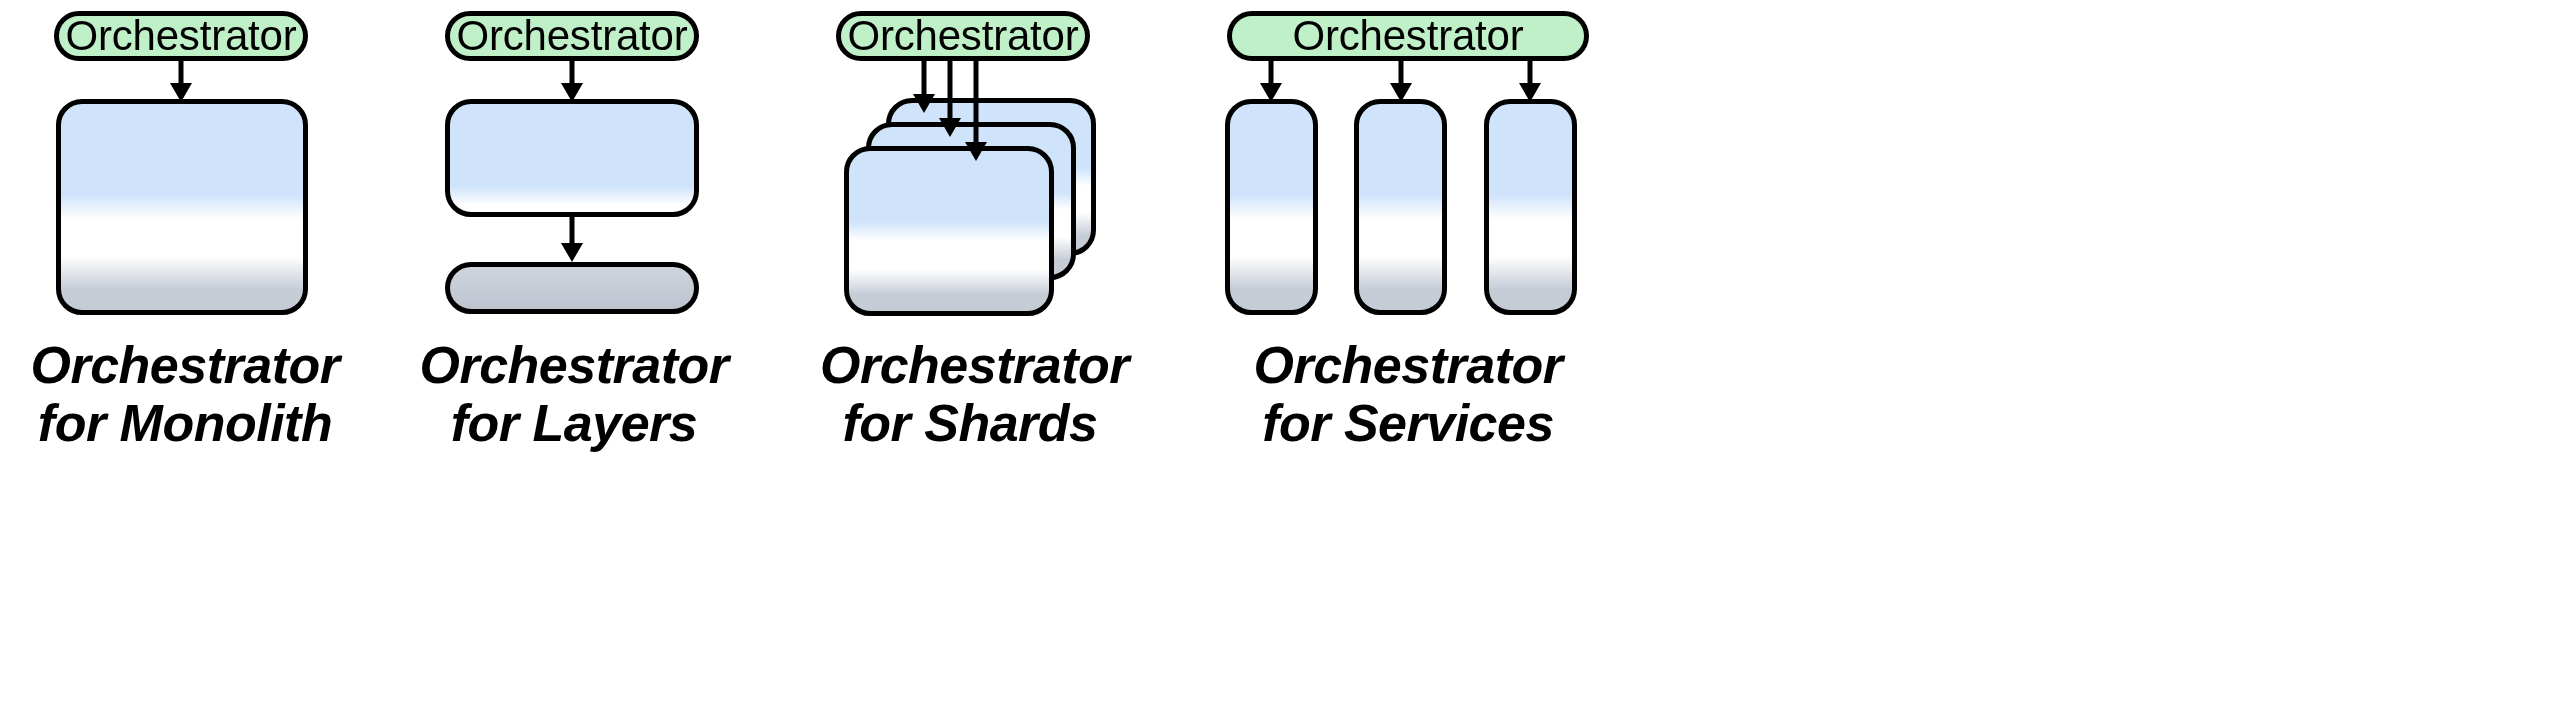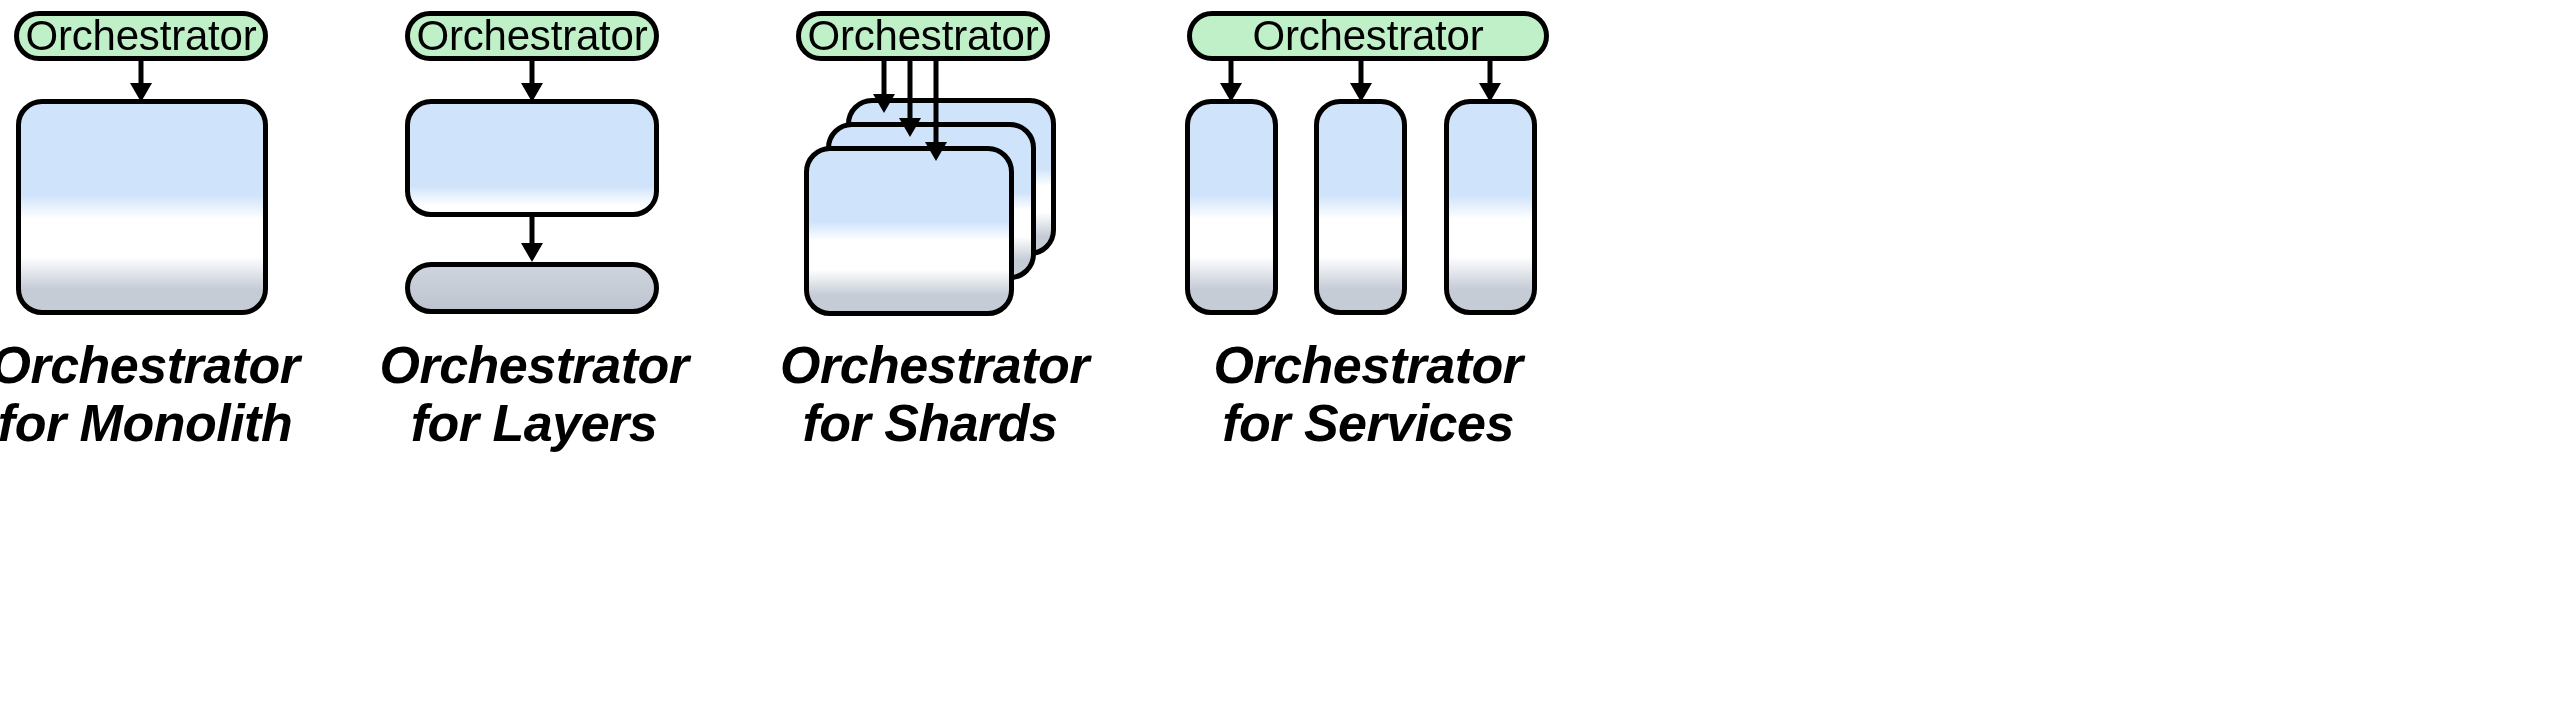--- a/index.html
+++ b/index.html
@@ -18,20 +18,21 @@
     position: relative;
     width: 2552px;
     height: 726px;
     background: #ffffff;
   }
 
   .panel {
     position: absolute;
     top: 0;
     height: 510px;
+    margin-left: 40px;
   }
 
   
   .orch {
     position: absolute;
     background: #c0f0c8;
     border: 5px solid #000000;
     border-radius: 34px;
     box-sizing: border-box;
     display: flex;

